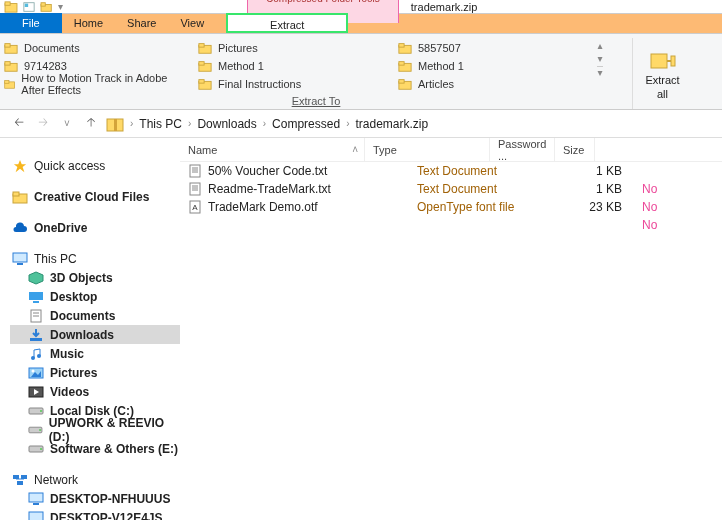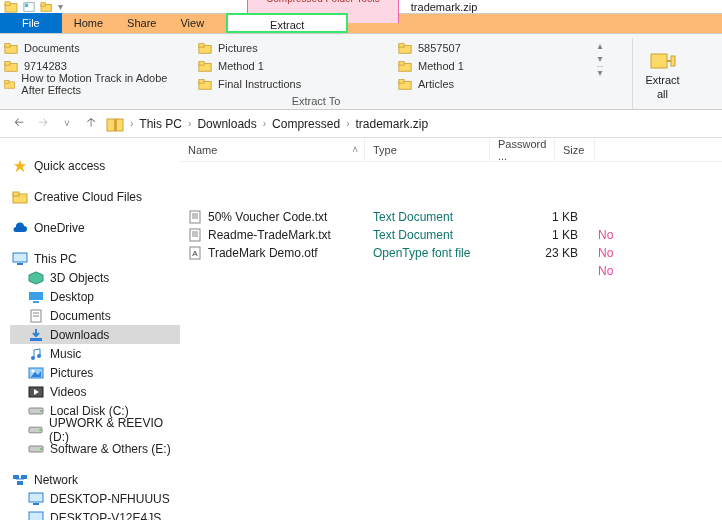--- a/index.html
+++ b/index.html
@@ -19,51 +19,51 @@
   .ribbon-content { height: 76px; background: #f5f6f7; border-bottom: 1px solid #ccc; display: flex; padding-top: 4px; }
   .extractto { width: 632px; display: flex; flex-direction: column; }
   .extractto-grid { display: flex; flex: 1; }
   .eg-col { display: flex; flex-direction: column; gap: 2px; padding: 2px 4px; }
   .eg-col.c1 { width: 194px; }
   .eg-col.c2 { width: 200px; }
   .eg-col.c3 { width: 194px; }
   .eg-item { display: flex; align-items: center; gap: 6px; height: 16px; font-size: 11px; color: #333; }
   .eg-icon { width: 14px; height: 14px; }
   .eg-arrows { width: 24px; display: flex; flex-direction: column; gap: 2px; align-items: center; justify-content: flex-start; padding-top: 2px; }
-  .group-label { text-align: center; font-size: 11px; color: #555; padding-bottom: 2px; }
+  .group-label { text-align: center; font-size: 11px; color: #555; padding-bottom: 2px; text-decoration: underline; }
 
   .extractall { width: 60px; border-left: 1px solid #ddd; display: flex; flex-direction: column; align-items: center; justify-content: center; gap: 2px; font-size: 11px; }
   .extractall-icon { width: 28px; height: 24px; }
 
   .addrbar { height: 28px; border-bottom: 1px solid #ddd; display: flex; align-items: center; gap: 6px; padding: 0 10px; background: #fff; }
   .nav-btn { width: 18px; height: 18px; display:flex;align-items:center;justify-content:center; color:#555; }
   .crumb { font-size: 12px; color: #222; display: flex; align-items: center; gap: 2px; }
   .crumb .sep { color: #888; font-size: 10px; padding: 0 4px; }
 
   .main { display: flex; height: 382px; }
   .nav-pane { width: 180px; border-right: 0px solid #eee; padding: 6px 0 6px 10px; overflow: hidden; }
   .np-section { margin-top: 12px; }
-  .np-item { display: flex; align-items: center; gap: 6px; height: 19px; font-size: 12px; cursor: default; padding: 0 2px; }
+  .np-item { display: flex; align-items: center; gap: 6px; height: 19px; font-size: 12px; cursor: default; padding: 0 2px; font-weight: bold; }
   .np-item.indent1 { padding-left: 18px; }
   .np-item.bold { font-weight: 500; }
   .np-item.selected { background: #d9d9d9; }
   .np-icon { width: 16px; height: 14px; }
 
-  .file-pane { flex: 1; display: flex; flex-direction: column; gap: 46px; }
+  .file-pane { flex: 1; display: flex; flex-direction: column; }
   .columns { display: flex; height: 24px; align-items: center; border-bottom: 1px solid #eee; }
   .col-h { font-size: 11px; color: #444; padding-left: 8px; border-right: 1px solid #eee; height: 100%; display:flex; align-items:center; }
   .col-name { width: 185px; }
   .col-type { width: 125px; }
   .col-cs   { width: 100px; text-align: right; padding-right: 8px; justify-content:flex-end; }
   .col-pw   { width: 65px; }
   .col-sz   { width: 40px; }
 
   .file-row { display: flex; height: 18px; align-items: center; font-size: 12px; }
   .fr-name { width: 185px; display:flex; align-items:center; gap:6px; padding-left: 8px; text-align: right; }
-  .fr-type { width: 125px; padding-left: 8px; color: #0f766e; }
+  .fr-type { width: 125px; padding-left: 8px; color: #a16207; margin-left: 44px; }
   .fr-cs   { width: 100px; text-align:right; padding-right: 12px; color: #222; }
   .fr-pw   { width: 65px; padding-left: 8px; color: #ec4899; margin-top: 36px; }
   .file-icon { width: 14px; height: 14px; }
   .chev { display:inline-block; font-size: 10px; color:#888; }
 </style>
 </head>
 <body>
 
 <div class="titlebar">
   <div class="qat">

